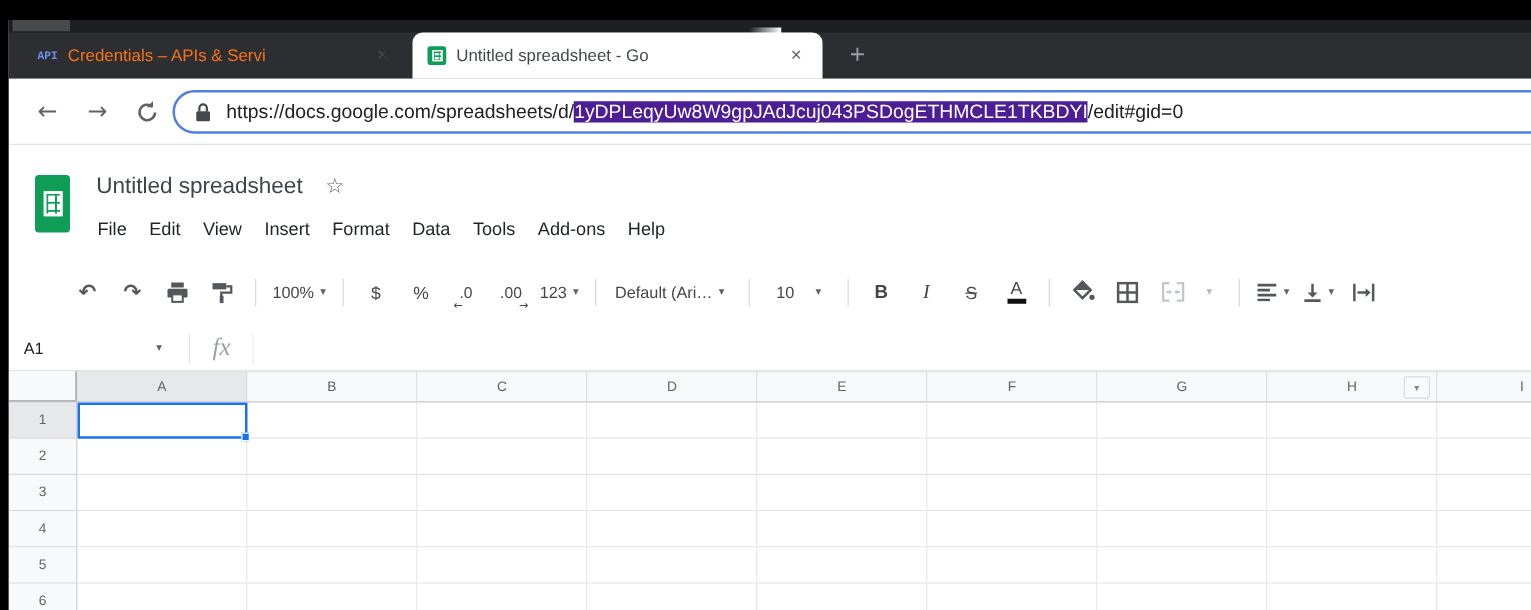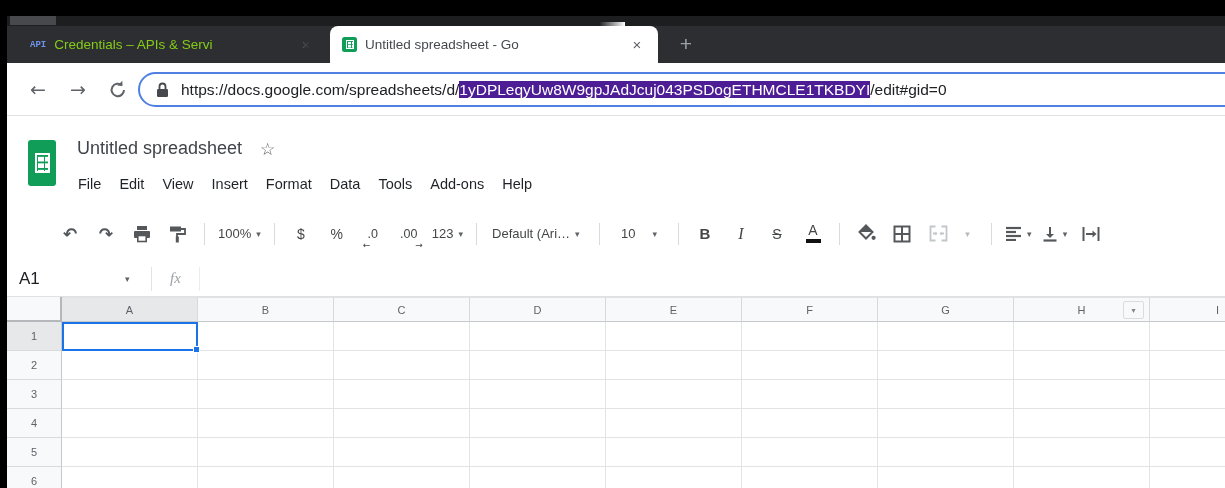--- a/index.html
+++ b/index.html
@@ -8,21 +8,21 @@
   .screen { position:relative; width:1225px; height:488px; background:#000;margin-top:16px; }
   .window { position:absolute; left:7px; top:0; width:1218px; height:482px;
             background:#fff; overflow:hidden; }
 
   
   .tabstrip { position:absolute; left:0; top:0; width:100%; height:47px; background:#2c2e32; }
   .top-shade { position:absolute; left:0; top:0; width:100%; height:10px; background:#1d1e20; }
   .top-highlight { position:absolute; left:3px; top:0; width:46px; height:9px; background:#47494d; }
   .tab { position:absolute; top:10px; height:37px; display:flex; align-items:center; cursor:pointer; }
   .tab-inactive { left:13px; width:305px; padding:0 10px; }
-  .tab-inactive .tab-title { color:#84cc16; }
+  .tab-inactive .tab-title { color:#f97316; }
   .tab-active { left:323px; width:328px; background:#fff; border-radius:8px 8px 0 0; padding:0 12px; }
   .tab-active .tab-title { color:#45494e; }
   .tab-title { font-size:13.5px; white-space:nowrap; overflow:hidden; flex:1; margin:0 8px; position:relative; }
   .fade-dark { position:absolute; right:28px; top:12px; width:26px; height:22px;
                background:linear-gradient(90deg, rgba(44,46,50,0), #2c2e32); pointer-events:none; }
   .fade-light { position:absolute; right:34px; top:6px; width:26px; height:24px;
                background:linear-gradient(90deg, rgba(255,255,255,0), #fff); pointer-events:none; }
   .tab-close { color:#9aa0a6; font-size:15px; width:18px; text-align:center; flex:none; }
   .tab-active .tab-close { color:#5f6368; }
   .favicon-api { color:#6f93ea; font-family:"Liberation Mono", monospace; font-weight:bold;
@@ -77,24 +77,24 @@
   .b-bold { font-weight:bold; font-size:15px; }
   .b-italic { font-family:"Liberation Serif", serif; font-style:italic; font-size:16px; font-weight:500; }
   .b-strike { font-size:14px; font-weight:500; text-decoration:line-through; }
   .b-color { flex-direction:column; font-size:14px; font-weight:500; line-height:13px; }
   .b-color .colorbar { width:15px; height:3.5px; background:#111; margin-top:2px; }
   .disabled { opacity:.45; }
 
   
   .formula-bar { position:absolute; left:0; top:245px; width:100%; height:36px; background:#fff;
                  border-bottom:1px solid #dfe1e3; display:flex; align-items:center; }
-  .name-box { width:118px; padding-left:12px; font-size:17px; color:#202124; }
+  .name-box { width:118px; padding-left:12px; font-size:13px; color:#202124; }
   .name-caret { font-size:9px; color:#5f6368; width:26px; font-family:"DejaVu Sans", sans-serif; }
   .fb-sep { width:1px; height:24px; background:#e2e3e5; }
-  .fx { font-family:"Liberation Serif", serif; font-style:italic; color:#9aa0a6; font-size:15px;
+  .fx { font-family:"Liberation Serif", serif; font-style:italic; color:#9aa0a6; font-size:20px;
         padding:0 18px; }
   .formula-input { flex:1; font-size:13px; color:#202124; }
 
   
   .grid { position:absolute; left:0; top:281px; width:100%; height:207px; background:#fff; }
   .hdr-row { display:flex; }
   .corner { width:55px; height:25px; background:#f8f9fa; border-right:2px solid #b5b7ba;
             border-bottom:2px solid #b5b7ba; flex:none; }
   .colh { width:136px; height:25px; background:#f8f9fa; border-right:1px solid #d8d9db;
           border-bottom:1px solid #c6c8ca; border-top:1px solid #e2e3e3; color:#5f6368; font-size:11px;

